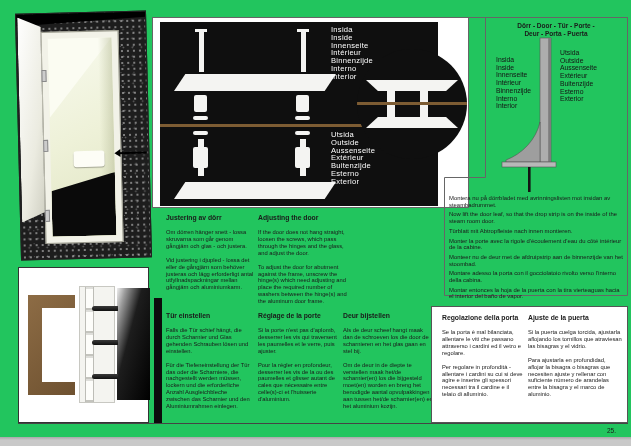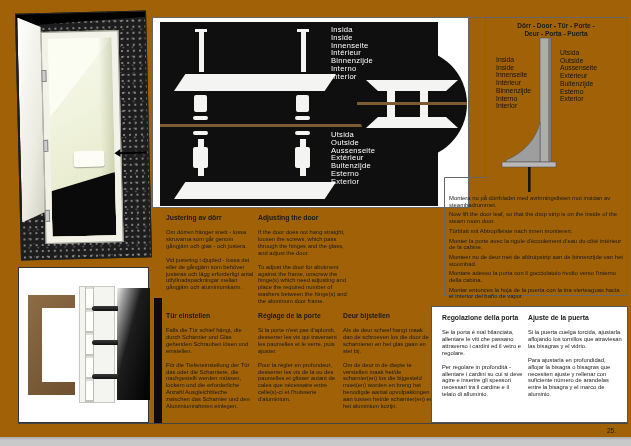--- a/index.html
+++ b/index.html
@@ -1,17 +1,17 @@
 <!DOCTYPE html>
 <html><head>
 <meta charset="utf-8">
 <style>
   * { box-sizing: border-box; margin: 0; padding: 0; }
   html,body { width:631px; height:446px; background:#fff; font-family:"Liberation Sans", sans-serif; }
-  .page { position:relative; width:631px; height:446px; background:#a16207; overflow:hidden; color:#1a1a1a; }
+  .page { position:relative; width:631px; height:446px; background:#22c55e; overflow:hidden; color:#1a1a1a; }
   .abs { position:absolute; }
 
   
   .photo { position:absolute; left:18px; top:12px; width:131px; height:247px;
     background-color:#1d1d1d;
     background-image:
       radial-gradient(circle, rgba(255,255,255,.55) .6px, transparent 1.1px),
       radial-gradient(circle, rgba(255,255,255,.30) .6px, transparent 1.2px),
       radial-gradient(circle, rgba(180,180,180,.40) .5px, transparent 1px);
     background-size:6px 6px, 9px 9px, 13px 13px;

